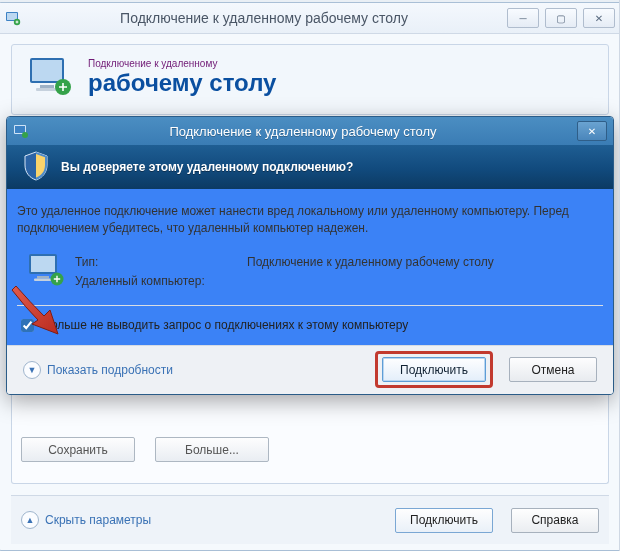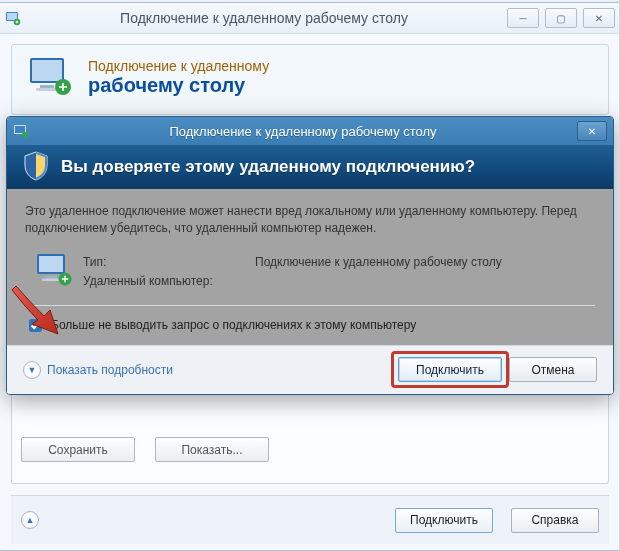--- a/index.html
+++ b/index.html
@@ -11,22 +11,22 @@
   .parent-titlebar{height:30px;display:flex;align-items:center;gap:8px;
     background:linear-gradient(#f4f8fd,#e9f0f8);border-bottom:1px solid #cfd9e6;padding:0 6px}
   .mini-rdc{width:16px;height:16px;flex:none}
   .parent-title{flex:1;text-align:center;color:#4a5666;font-size:14px}
   .win-controls{display:flex;gap:6px}
   .win-btn{width:30px;height:18px;border:1px solid #b0bdce;border-radius:2px;
     background:linear-gradient(#f8fbff,#e5ecf5);display:flex;align-items:center;justify-content:center;
     color:#5a6b80;font-size:10px;cursor:pointer}
   .parent-banner{margin:10px 12px 0;padding:10px 14px 14px;border:1px solid #c9d6e7;border-radius:3px;
     background:#f2f7fc;display:flex;align-items:center;gap:14px}
-  .sub-small{color:#a16207;font-size:14px}
-  .sub-big{color:#0a4fa0;font-size:20px;font-weight:600}
+  .sub-small{color:#701a75;font-size:10px}
+  .sub-big{color:#0a4fa0;font-size:24px;font-weight:600}
   .parent-body{margin:8px 12px 0;height:360px;border:1px solid #c9d6e7;border-top:none;border-radius:0 0 3px 3px;
     background:#fafcff}
   .parent-bottom-inner{position:absolute;left:22px;right:12px;bottom:88px;display:flex;gap:20px}
   .gray-btn{height:23px;min-width:112px;border:1px solid #adb7c2;border-radius:2px;
     background:linear-gradient(#fdfdfe,#e9edf2);color:#555;display:flex;align-items:center;justify-content:center;
     cursor:pointer}
   .parent-footer{position:absolute;left:12px;right:12px;bottom:6px;height:48px;
     border-top:1px solid #cfd9e6;background:#eef3f9;display:flex;align-items:center;padding:0 10px}
   .expander{display:flex;align-items:center;gap:6px;color:#3a72b5;cursor:pointer}
   .chev-circ{width:16px;height:16px;border:1px solid #9fb5cd;border-radius:50%;
@@ -43,40 +43,40 @@
     border:1px solid #2b5c88;border-radius:4px;box-shadow:0 6px 22px rgba(0,0,0,.35);
     background:#fff;overflow:hidden}
   .dlg-titlebar{height:28px;display:flex;align-items:center;
     background:linear-gradient(#4b8ec2,#3a7cb4);padding:0 6px;color:#fff}
   .dlg-title{flex:1;text-align:center;font-size:13px;text-shadow:0 1px 0 rgba(0,0,0,.25)}
   .dlg-close{width:28px;height:18px;border:1px solid #2f5e88;border-radius:2px;
     background:linear-gradient(#6aa3d1,#4a86bb);display:flex;align-items:center;justify-content:center;
     color:#fff;font-size:10px;cursor:pointer}
   .dlg-banner{height:44px;display:flex;align-items:center;gap:12px;padding:0 16px;
     background:linear-gradient(180deg,#1f5e93 0%,#114a7d 55%,#0c3a63 100%);color:#fff}
-  .dlg-banner-text{font-weight:600;font-size:17px;text-shadow:0 1px 0 rgba(0,0,0,.35)}
-  .dlg-body{padding:14px 18px 10px;background:#a3a3a3}
+  .dlg-banner-text{font-weight:600;font-size:12px;text-shadow:0 1px 0 rgba(0,0,0,.35)}
+  .dlg-body{padding:14px 10px 10px;background:#3b82f6}
   .warn-text{color:#333;line-height:1.45;margin-bottom:14px}
   .info-row{display:flex;align-items:center}
   .info-icon-col{width:58px;display:flex;justify-content:center}
   .info-grid{display:grid;grid-template-columns:172px 1fr;row-gap:5px;align-items:center}
   .info-label{color:#333}
   .info-value{color:#333;display:flex;align-items:center;gap:4px}
   .redact{display:inline-block;width:120px;height:13px;background:#e7e9ec;border-radius:1px}
   .sep{height:1px;background:#d8dde4;margin:14px 0 10px}
   .check-row{display:flex;align-items:center;gap:6px;color:#222}
   .check-row input{accent-color:#2f72b7}
   .dlg-footer{height:48px;border-top:1px solid #d5dbe3;background:#eef1f5;
     display:flex;align-items:center;padding:0 16px}
   .connect-wrap{border:3px solid #c23a2f;border-radius:4px;padding:3px 4px;display:inline-block}
   .connect-btn{height:23px;min-width:102px;border:1px solid #5e9dd6;border-radius:2px;
     background:linear-gradient(#fefeff,#e3eefa);box-shadow:inset 0 0 0 1px #b9d6f1;
     cursor:pointer;display:flex;align-items:center;justify-content:center;color:#123}
   .cancel-btn{height:23px;min-width:86px;border:1px solid #a7b1bd;border-radius:2px;
-    background:linear-gradient(#fdfdfe,#e8ebef);cursor:pointer;margin-left:0;
+    background:linear-gradient(#fdfdfe,#e8ebef);cursor:pointer;margin-left:16px;
     display:flex;align-items:center;justify-content:center}
 
   
   .arrow{position:absolute;left:8px;top:284px;width:56px;height:54px;pointer-events:none}
 
   
   .stage::after{content:"";position:absolute;right:0;top:0;bottom:0;width:1px;background:#cfd8e4}
 </style>
 </head>
 <body>
@@ -115,26 +115,27 @@
       <div>
         <div class="sub-small">Подключение к удаленному</div>
         <div class="sub-big">рабочему столу</div>
       </div>
     </div>
 
     <div class="parent-body"></div>
 
     <div class="parent-bottom-inner">
       <div class="gray-btn">Сохранить</div>
-      <div class="gray-btn">Показать...</div>
+      <div class="gray-btn">Больше...</div>
     </div>
 
     <div class="parent-footer">
       <div class="expander">
         <span class="chev-circ">▲</span>
+        <span>Скрыть параметры</span>
       </div>
       <div class="footer-spacer"></div>
       <div class="primary-btn">Подключить</div>
       <div class="secondary-btn">Справка</div>
     </div>
   </div>
 
   <div class="dialog">
     <div class="dlg-titlebar">
       <span class="mini-rdc">

